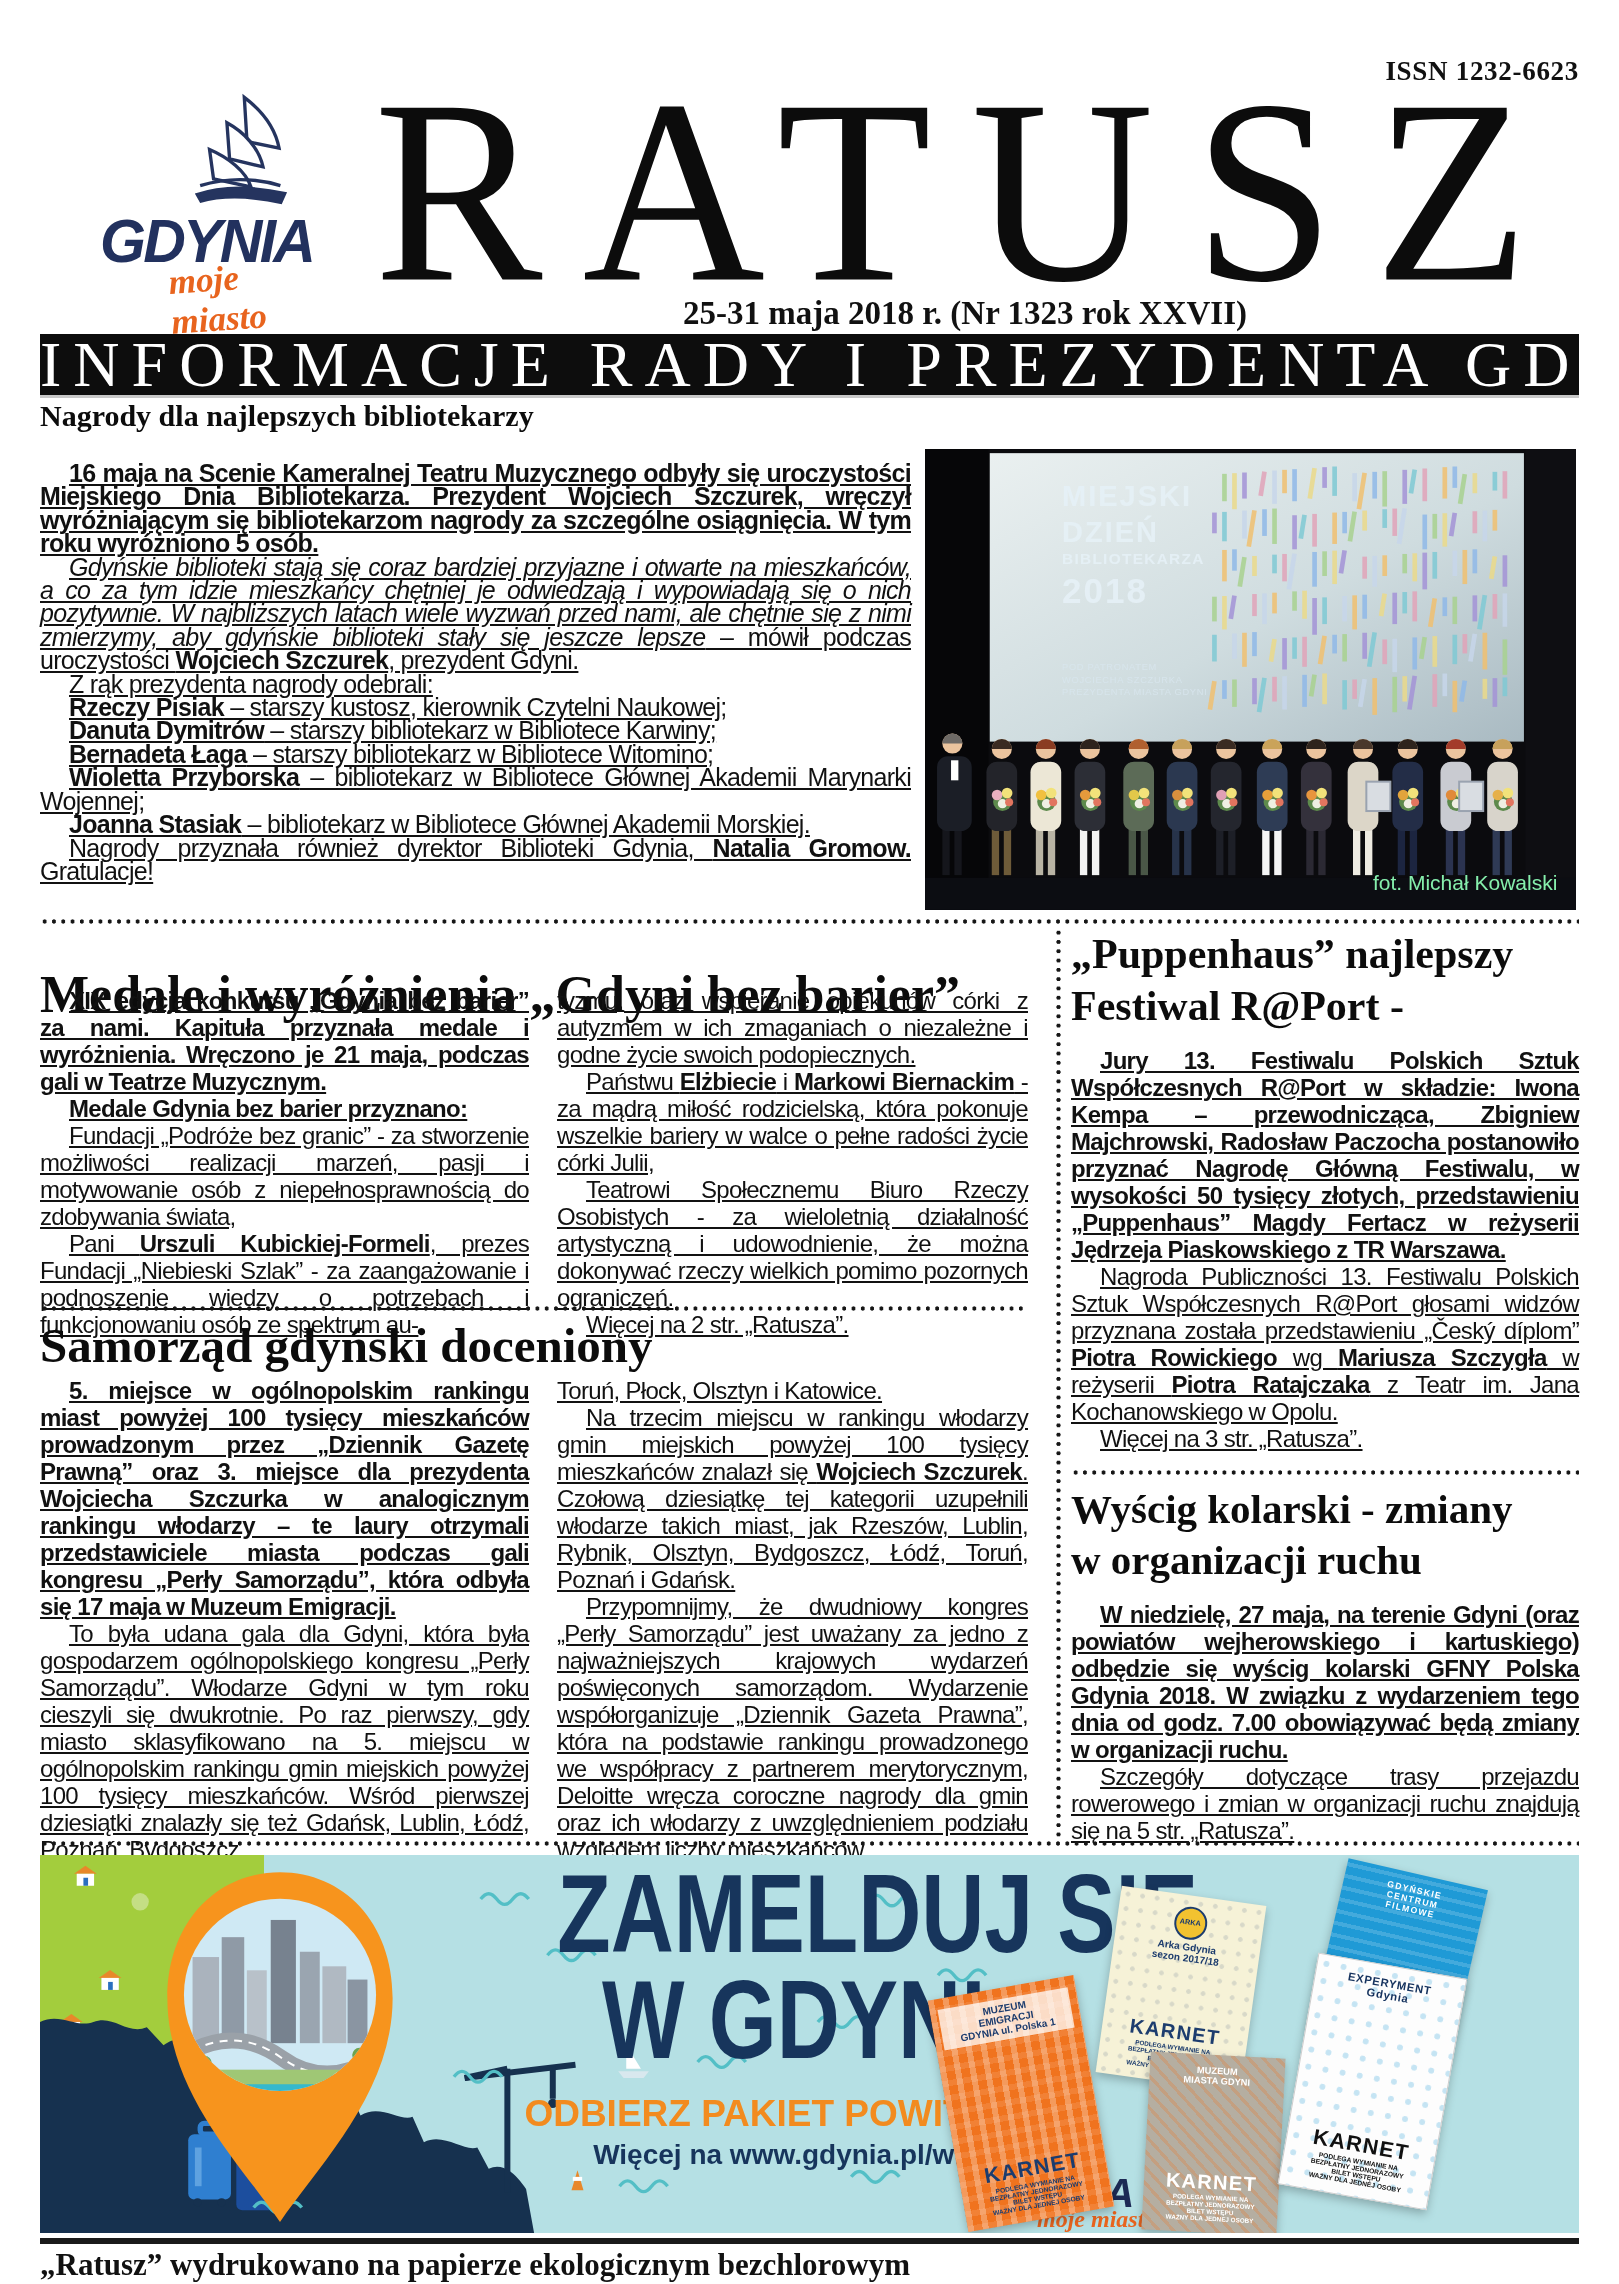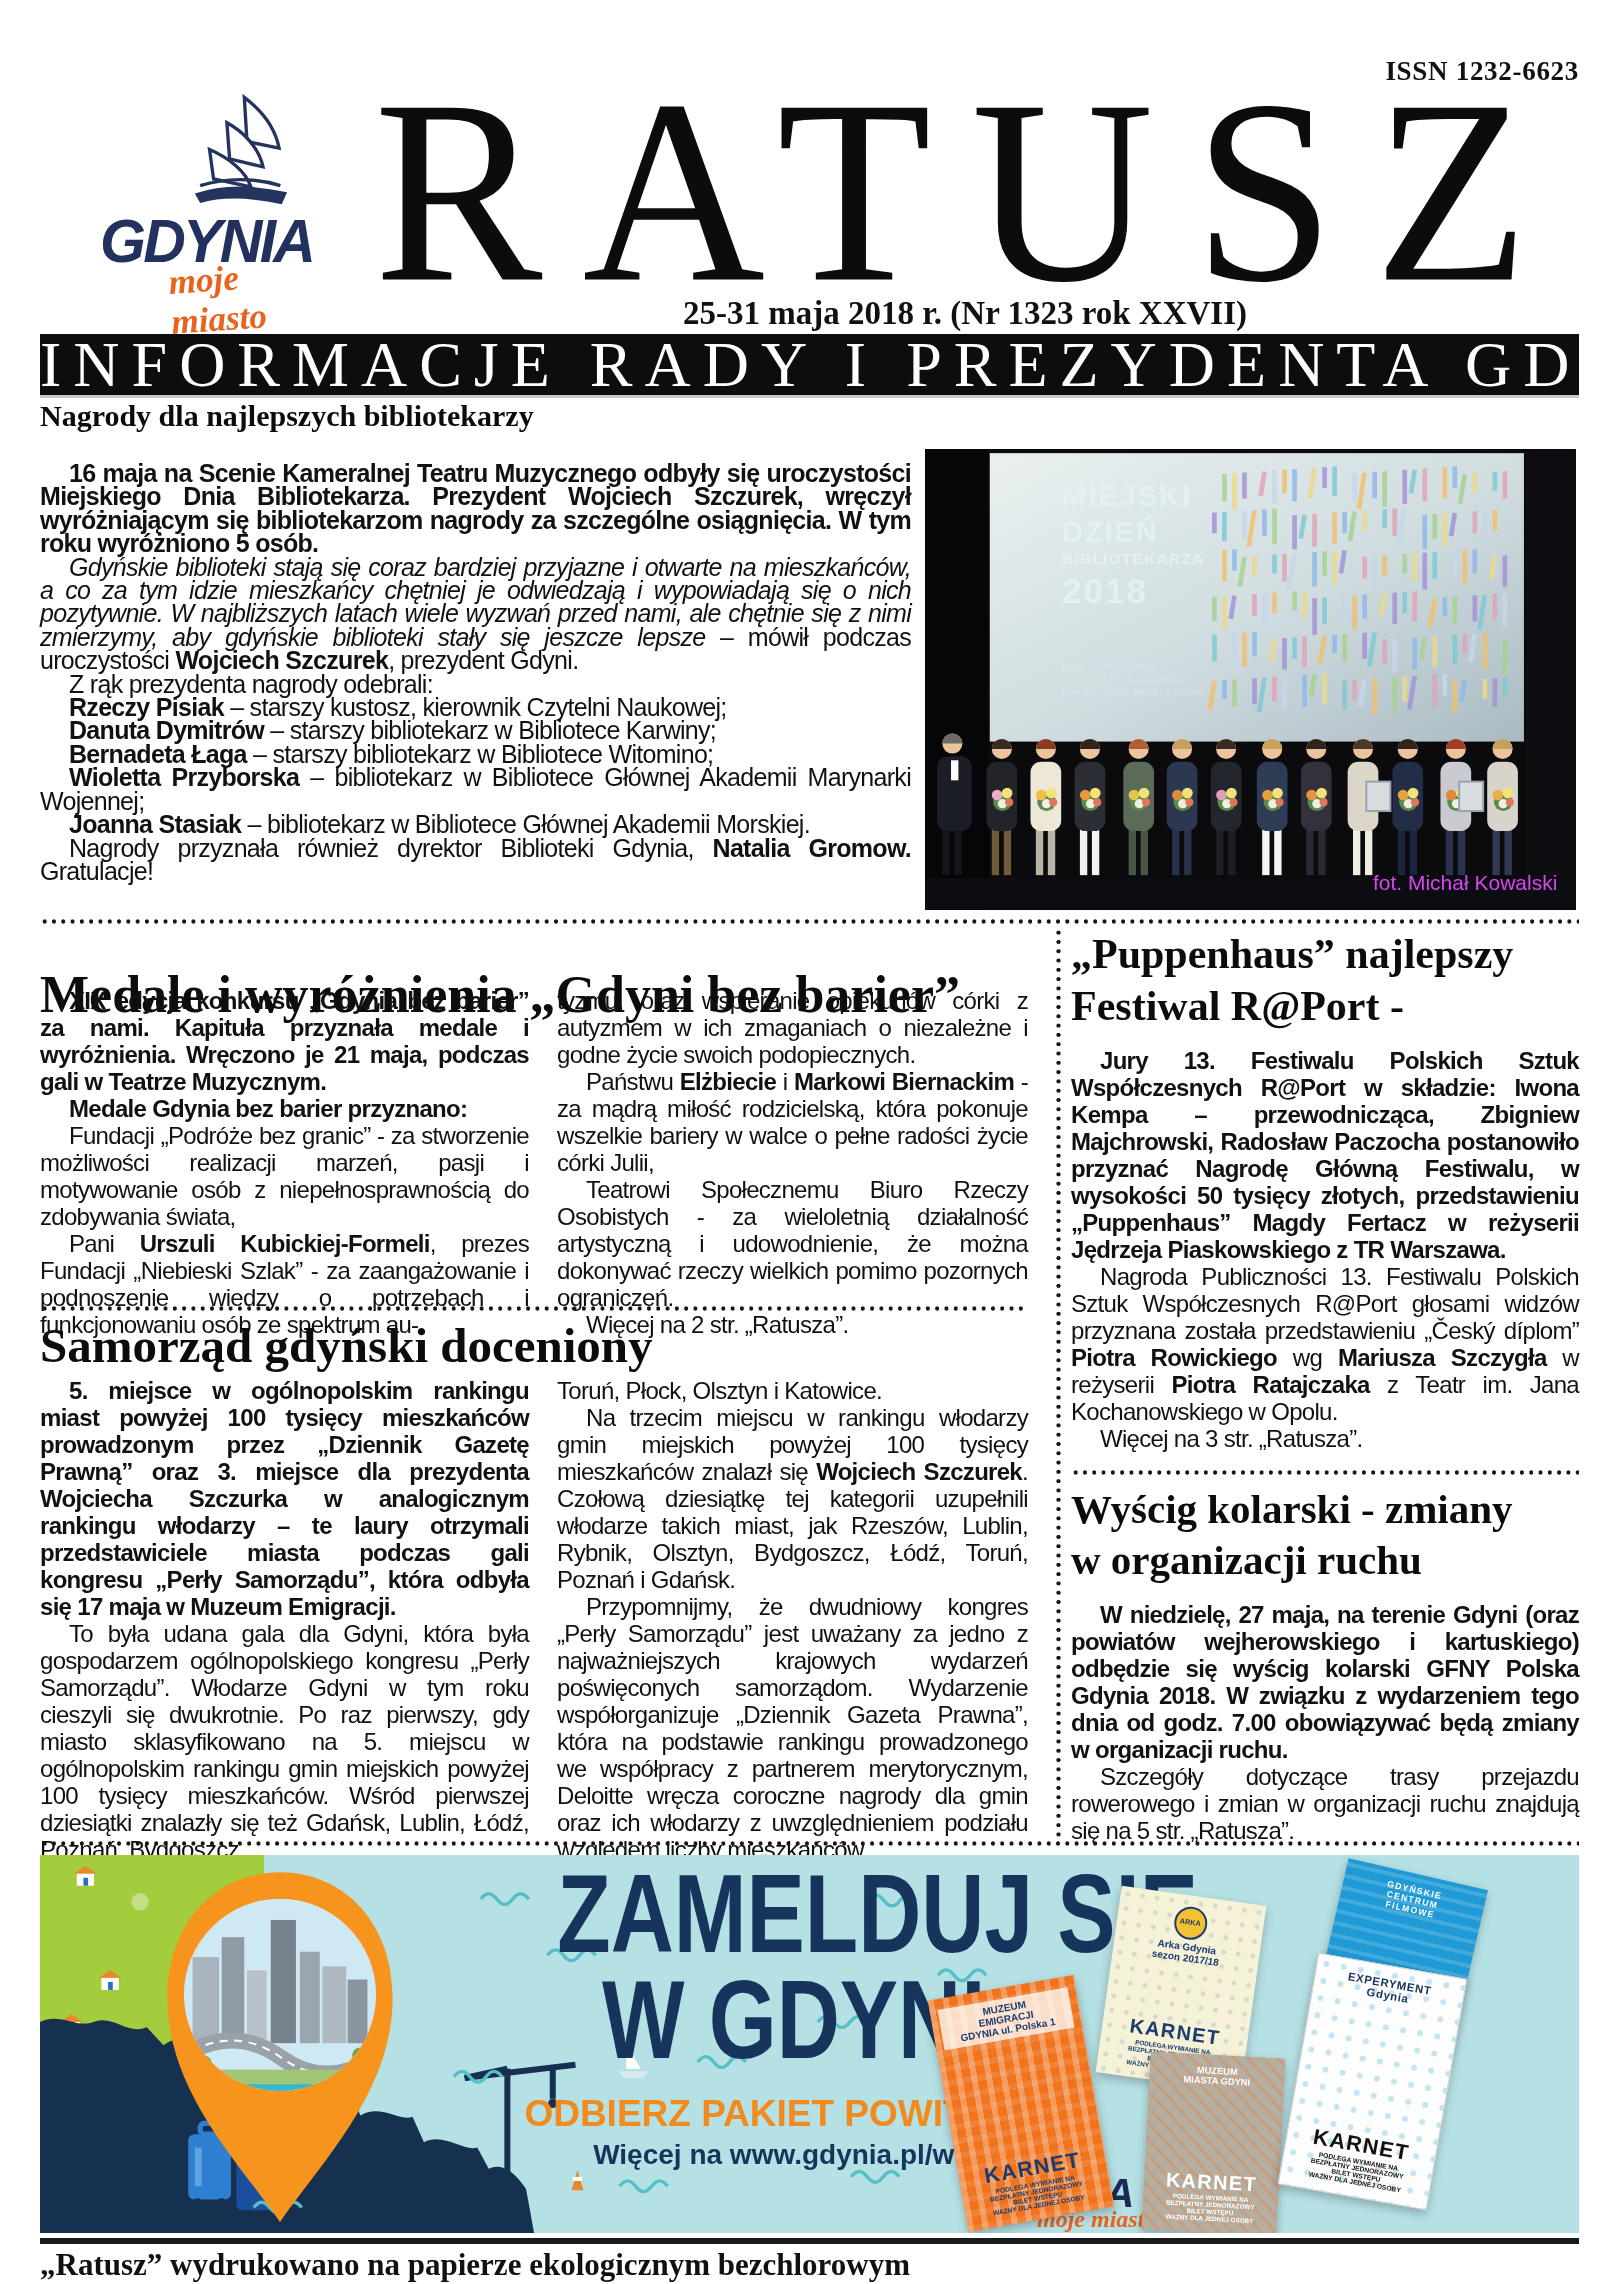--- a/index.html
+++ b/index.html
@@ -17,38 +17,38 @@
   #logo-tag{position:absolute;left:70px;top:172px;font:italic 700 35px "Liberation Serif",serif;
             color:#e8641e;transform:rotate(-4deg);}
   #ratusz{left:374px;top:79px;width:1182px;height:220px;font:400 234px/200px "Liberation Serif",serif;
           letter-spacing:37px;white-space:nowrap;transform:scale(1.08,1.12);transform-origin:0 0;color:#0c0c0c;}
   #dateline{left:374px;top:295px;width:1182px;text-align:center;font:700 33px "Liberation Serif",serif;}
   #section-banner{left:40px;top:334px;width:1539px;height:61px;background:#0d0d0d;color:#fff;
       text-align:center;font:400 64px/61px "Liberation Serif",serif;letter-spacing:12px;white-space:nowrap;
       border-bottom:3.3px solid #c8c8c8;}
   
   .headline{font-family:"Liberation Serif",serif;font-weight:700;color:#0c0c0c;white-space:nowrap;}
-  .body-col{text-align:justify;}
+  .body-col{text-align:justify;text-decoration:underline;}
   .body-col p{margin:0;}
   .ind{text-indent:29px;}
   .fs1{font-size:25px;line-height:23.4px;letter-spacing:-0.7px;}
   .fs2{font-size:24px;line-height:27px;letter-spacing:-0.7px;}
   .dot-h{height:4.7px;background-image:radial-gradient(circle,#151515 1.8px,transparent 2.3px);
          background-size:9.3px 4.7px;background-repeat:repeat-x;background-position:0 50%;}
   .dot-v{width:4.7px;background-image:radial-gradient(circle,#151515 1.8px,transparent 2.3px);
          background-size:4.7px 9.3px;background-repeat:repeat-y;background-position:50% 0;}
   
   #photo{left:925px;top:449px;width:651px;height:461px;background:#0b0b0e;}
   #photo svg{position:absolute;left:0;top:0;}
   .scr-line{position:absolute;left:137px;color:#e6f1f7;font-weight:700;letter-spacing:2px;opacity:.92;}
   #scr1{top:31px;font-size:29px;} #scr2{top:67px;font-size:29px;}
   #scr3{top:101px;font-size:15.4px;letter-spacing:1.3px;} #scr4{top:122px;font-size:35px;}
   #scr-sub{position:absolute;left:137px;top:212px;font-size:9.3px;line-height:12.7px;color:#d8e6ee;
            white-space:pre-line;opacity:.85;letter-spacing:0.7px;}
-  #photo-caption{position:absolute;right:18.7px;bottom:14.7px;color:#d946ef;font-size:21px;}
+  #photo-caption{position:absolute;right:18.7px;bottom:14.7px;color:#86efac;font-size:21px;}
   
   #ad{left:40px;top:1855px;width:1539px;height:378px;background:#b5e0e4;overflow:hidden;}
   #ad-green{position:absolute;left:0;top:0;width:224px;height:378px;background:#a3cd3d;}
   #ad-deco,#ad-pin{position:absolute;}
   #ad-deco{left:0;top:0;width:1539px;height:378px;}
   #ad-pin{left:100px;top:4px;width:280px;height:371px;}
   .ad-line{position:absolute;left:427px;width:654px;text-align:center;color:#17355c;}
   .cx{display:inline-block;transform:scaleX(.78);transform-origin:50% 50%;white-space:nowrap;}
   #ad-h1{top:5.3px;font:700 112px/107px "Liberation Sans",sans-serif;}
   #ad-h2{top:111px;font:700 112px/107px "Liberation Sans",sans-serif;}

